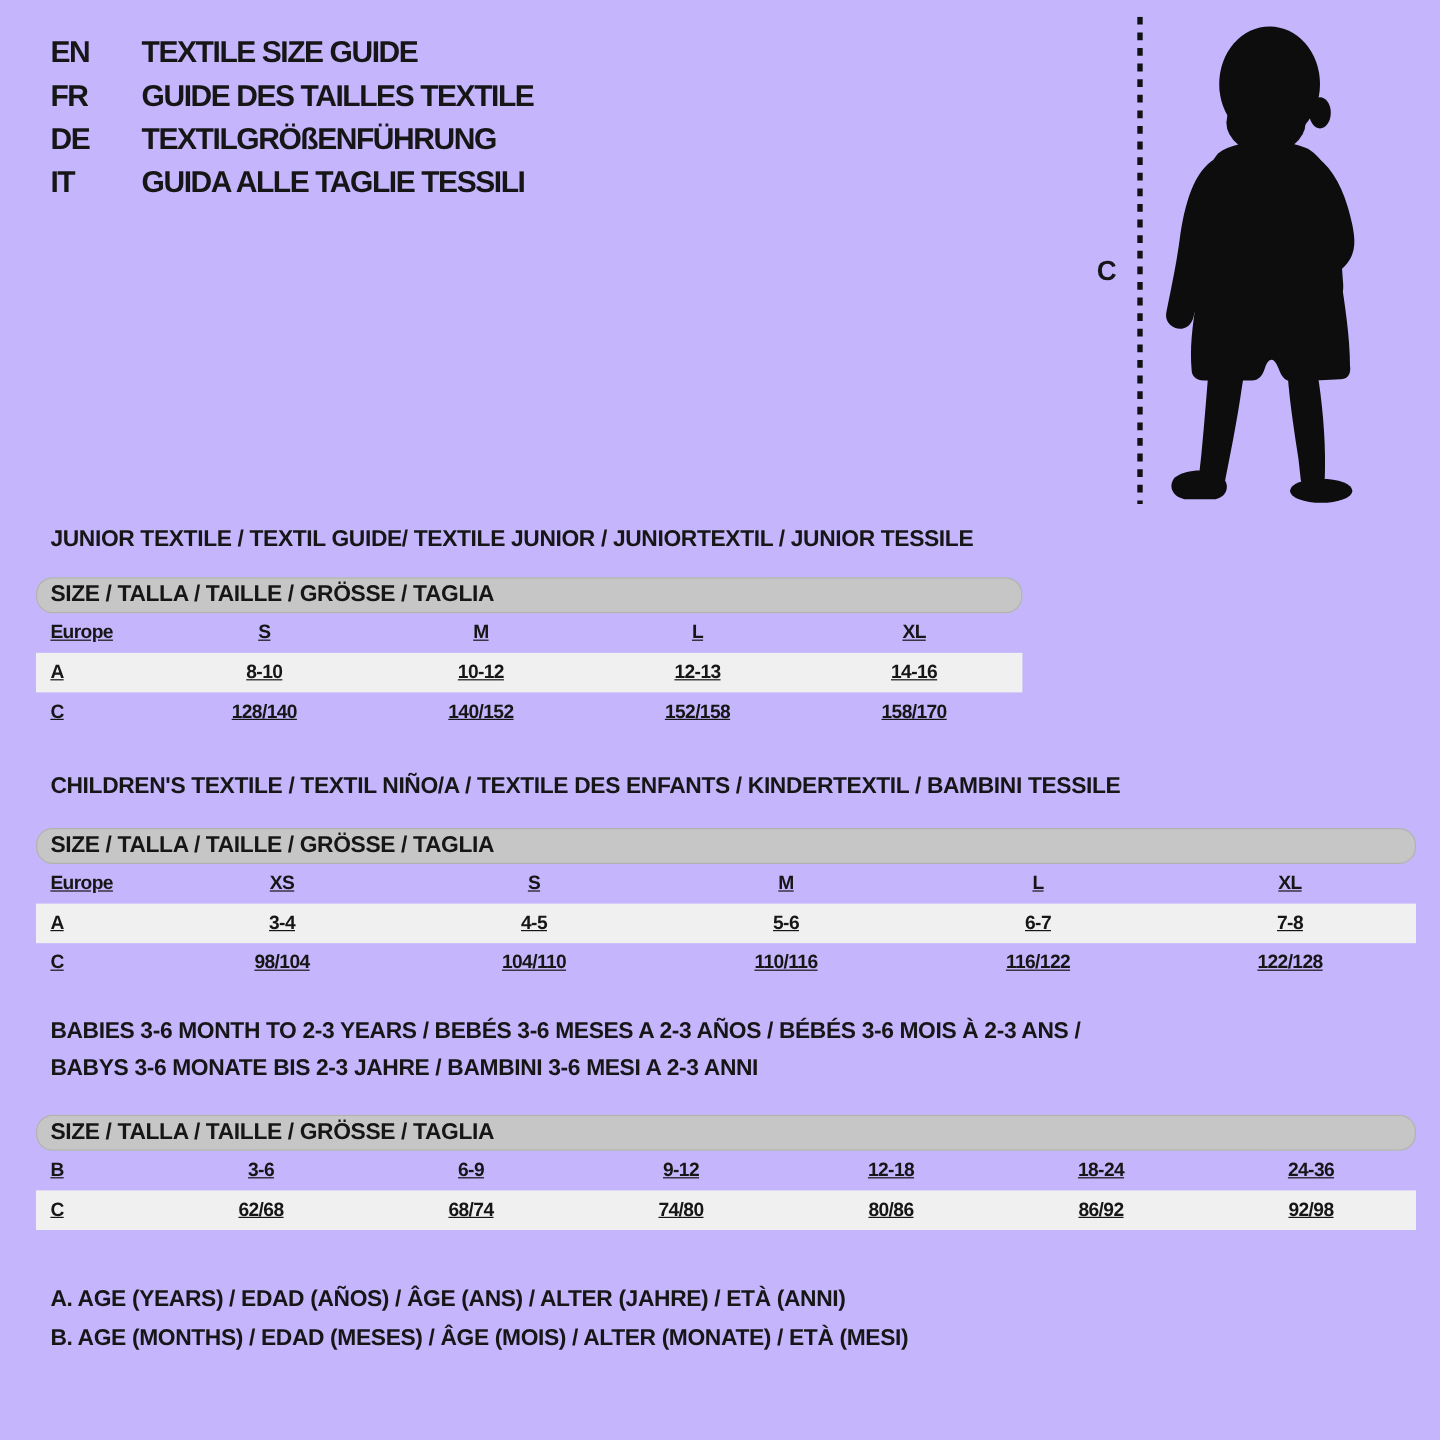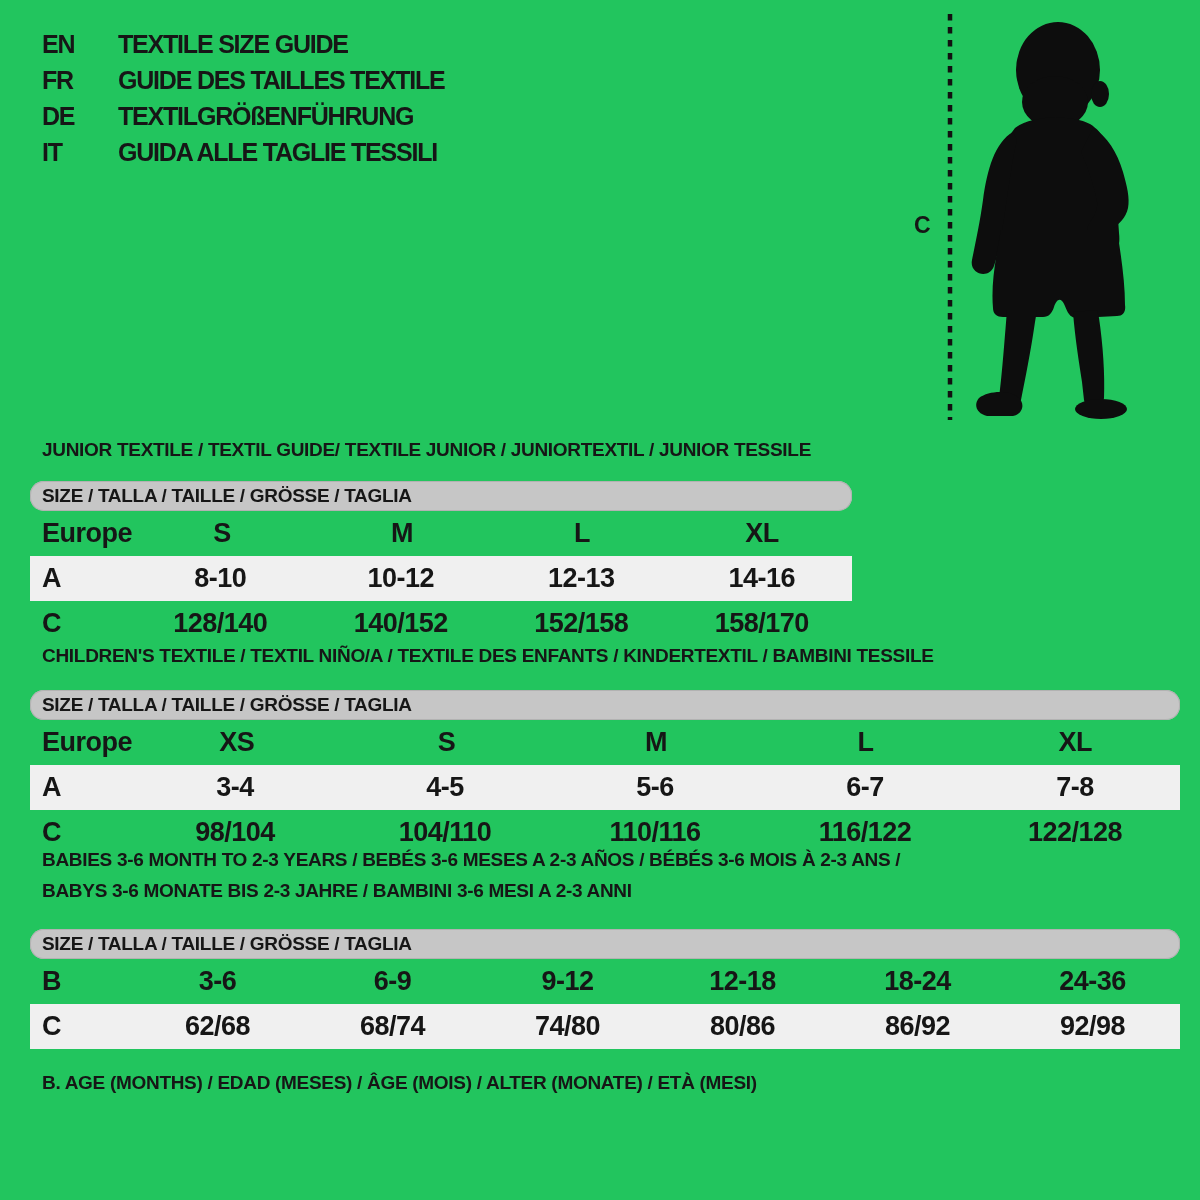--- a/index.html
+++ b/index.html
@@ -1,18 +1,18 @@
 <!DOCTYPE html>
 <html><head>
 <meta charset="utf-8">
 <style>
   * { margin:0; padding:0; box-sizing:border-box; }
   html,body { background:#ffffff; }
   .page {
-    position:relative; width:1200px; height:1200px; background:#22c55e;
+    position:relative; width:1200px; height:1200px; background:#c4b5fd;
     font-family:"Liberation Sans", sans-serif; color:#161616; overflow:hidden;
   }
 
   
   .lang-list { position:absolute; left:42px; top:26px; }
   .lang-row { display:flex; align-items:center; height:36px;
               font-size:25px; font-weight:700; letter-spacing:-1.2px; }
   .lang-code { flex:0 0 76px; }
   .lang-label { white-space:nowrap; }
 
@@ -28,22 +28,22 @@
   #section-1 { top:640px; width:1150px; }
   #section-2 { top:844px; width:1150px; }
   .sec-title { padding-left:12px; font-size:19px; font-weight:700;
                letter-spacing:-0.3px; line-height:31px; white-space:nowrap; }
   #section-0 .size-table { margin-top:16px; }
   #section-1 .size-table { margin-top:19px; }
   #section-2 .size-table { margin-top:23px; }
   .size-header { height:30px; line-height:30px; background:#c6c6c6;
                  box-shadow:inset 0 0 0 1px #b2b2b2; padding-left:12px;
                  font-size:19px; font-weight:700; letter-spacing:-0.3px;border-radius:14px; }
-  .t-row { display:flex; align-items:center; height:45px;
-           font-size:27px; font-weight:700; letter-spacing:-0.5px; }
+  .t-row { display:flex; align-items:center; height:33px;
+           font-size:16px; font-weight:700; letter-spacing:-0.5px;text-decoration:underline; }
   .t-row.shaded { background:#f0f0f0; }
   .row-label { flex:0 0 100px; padding-left:12px; }
   .cell { flex:1; text-align:center; }
 
   
   .legend { position:absolute; left:42px; top:1066px; }
   .legend-line { height:33px; line-height:33px; font-size:19px;
                  font-weight:700; letter-spacing:-0.3px; white-space:nowrap; }
 </style>
 </head>
@@ -175,16 +175,17 @@
           <div class="cell">68/74</div>
           <div class="cell">74/80</div>
           <div class="cell">80/86</div>
           <div class="cell">86/92</div>
           <div class="cell">92/98</div>
         </div>
       </div>
     </div>
 
   <div class="legend" id="legend">
+      <div class="legend-line">A. AGE (YEARS) / EDAD (AÑOS) / ÂGE (ANS) / ALTER (JAHRE) / ETÀ (ANNI)</div>
       <div class="legend-line">B. AGE (MONTHS) / EDAD (MESES) / ÂGE (MOIS) / ALTER (MONATE) / ETÀ (MESI)</div>
     </div>
 
 </div>
 
 </body></html>

